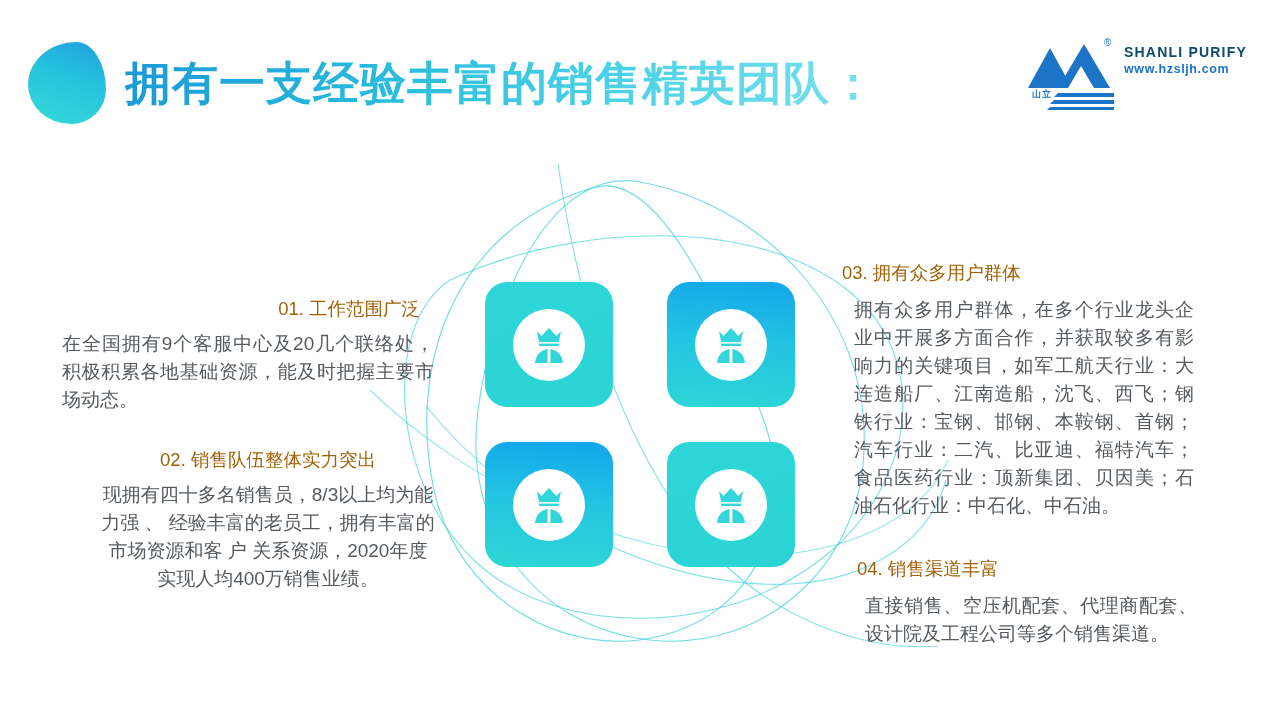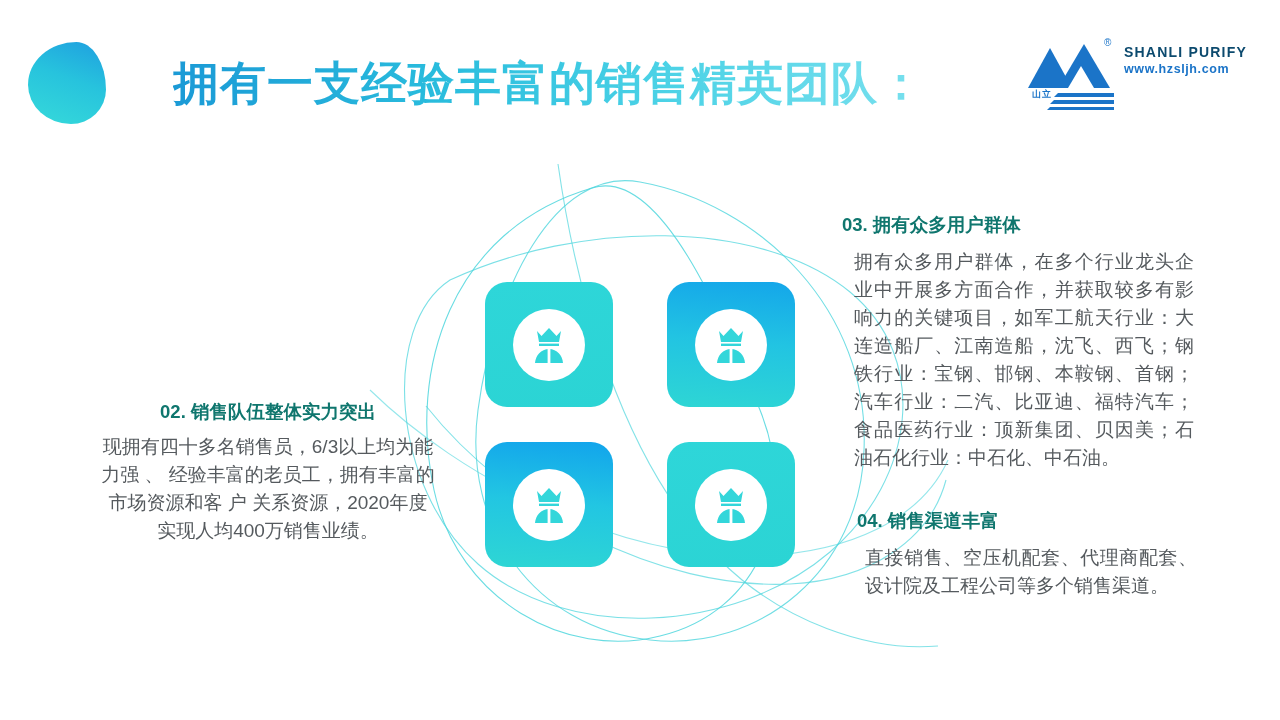--- a/index.html
+++ b/index.html
@@ -22,21 +22,21 @@
     background:linear-gradient(200deg,#1f9fe0 0%,#27c3dd 45%,#36dada 100%);
     border-radius:62% 38% 45% 55% / 52% 58% 42% 48%;
   }
 
   #slide-title {
     position:absolute; left:125px; top:54px;
     font-size:46px; font-weight:bold; letter-spacing:1px;
     line-height:58px; white-space:nowrap;
     background:linear-gradient(90deg,#1b9ad6 0%,#29bcdd 35%,#4bd2e6 65%,#79e0ee 100%);
     -webkit-background-clip:text; background-clip:text;
-    -webkit-text-fill-color:transparent; color:#35bedd;margin-left:48px;
+    -webkit-text-fill-color:transparent; color:#35bedd;
   }
 
   
   #logo { position:absolute; right:30px; top:38px; width:222px; height:76px; }
   #logo-mark { position:absolute; left:0; top:2px; width:86px; height:70px; }
   #logo-reg {
     position:absolute; left:76px; top:0px;
     font-size:10px; color:#1b74c8; line-height:10px;
   }
   #logo-shanli-cn {
@@ -73,22 +73,22 @@
   .tile.t4 { left:182px; top:160px; background:linear-gradient(170deg,#2ed6d9 0%,#2bd4d4 100%); }
   .tile-circle {
     width:72px; height:72px; border-radius:50%;
     background:#ffffff;
     display:flex; align-items:center; justify-content:center;
   }
 
   
   .blk { position:absolute; }
   .blk-h {
-    font-size:18.5px; font-weight:bold; color:#0f766e;
-    line-height:26px; white-space:nowrap;
+    font-size:18.5px; font-weight:normal; color:#a16207;
+    line-height:26px; white-space:nowrap;margin-top:48px;
   }
   .blk-p {
     font-size:19px; color:#555a5e; line-height:28px;
     text-align:justify;
   }
 
   #blk01 { left:62px; top:248px; width:372px; }
   #blk01 .blk-h { text-align:right; padding-right:14px; }
   #blk01 .blk-p { margin-top:8px; }
 
@@ -189,24 +189,28 @@
         <svg width="42" height="40" viewBox="0 0 42 40">
           <path d="M9,6 L13.5,11 L21,3 L28.5,11 L33,6 L31,17 L11,17 Z" fill="#33d6da"></path>
           <rect x="11" y="18.6" width="20" height="2.4" fill="#33d6da"></rect>
           <path d="M21,24 C29,24 34.5,30.5 35,38 L7,38 C7.5,30.5 13,24 21,24 Z" fill="#33d6da"></path>
           <rect x="19.6" y="24" width="2.8" height="14" fill="#ffffff"></rect>
         </svg>
       </div>
     </div>
   </div>
 
+  <div class="blk" id="blk01">
+    <div class="blk-h">01. 工作范围广泛</div>
+    <div class="blk-p">在全国拥有9个客服中心及20几个联络处，积极积累各地基础资源，能及时把握主要市场动态。</div>
+  </div>
 
   <div class="blk" id="blk02">
     <div class="blk-h">02. 销售队伍整体实力突出</div>
-    <div class="blk-p">现拥有四十多名销售员，6/3以上均为能力强 、 经验丰富的老员工，拥有丰富的市场资源和客 户 关系资源，2020年度实现人均400万销售业绩。</div>
+    <div class="blk-p">现拥有四十多名销售员，8/3以上均为能力强 、 经验丰富的老员工，拥有丰富的市场资源和客 户 关系资源，2020年度实现人均400万销售业绩。</div>
   </div>
 
   <div class="blk" id="blk03">
     <div class="blk-h">03. 拥有众多用户群体</div>
     <div class="blk-p">拥有众多用户群体，在多个行业龙头企业中开展多方面合作，并获取较多有影响力的关键项目，如军工航天行业：大连造船厂、江南造船，沈飞、西飞；钢铁行业：宝钢、邯钢、本鞍钢、首钢；汽车行业：二汽、比亚迪、福特汽车；食品医药行业：顶新集团、贝因美；石油石化行业：中石化、中石油。</div>
   </div>
 
   <div class="blk" id="blk04">
     <div class="blk-h">04. 销售渠道丰富</div>
     <div class="blk-p">直接销售、空压机配套、代理商配套、设计院及工程公司等多个销售渠道。</div>

